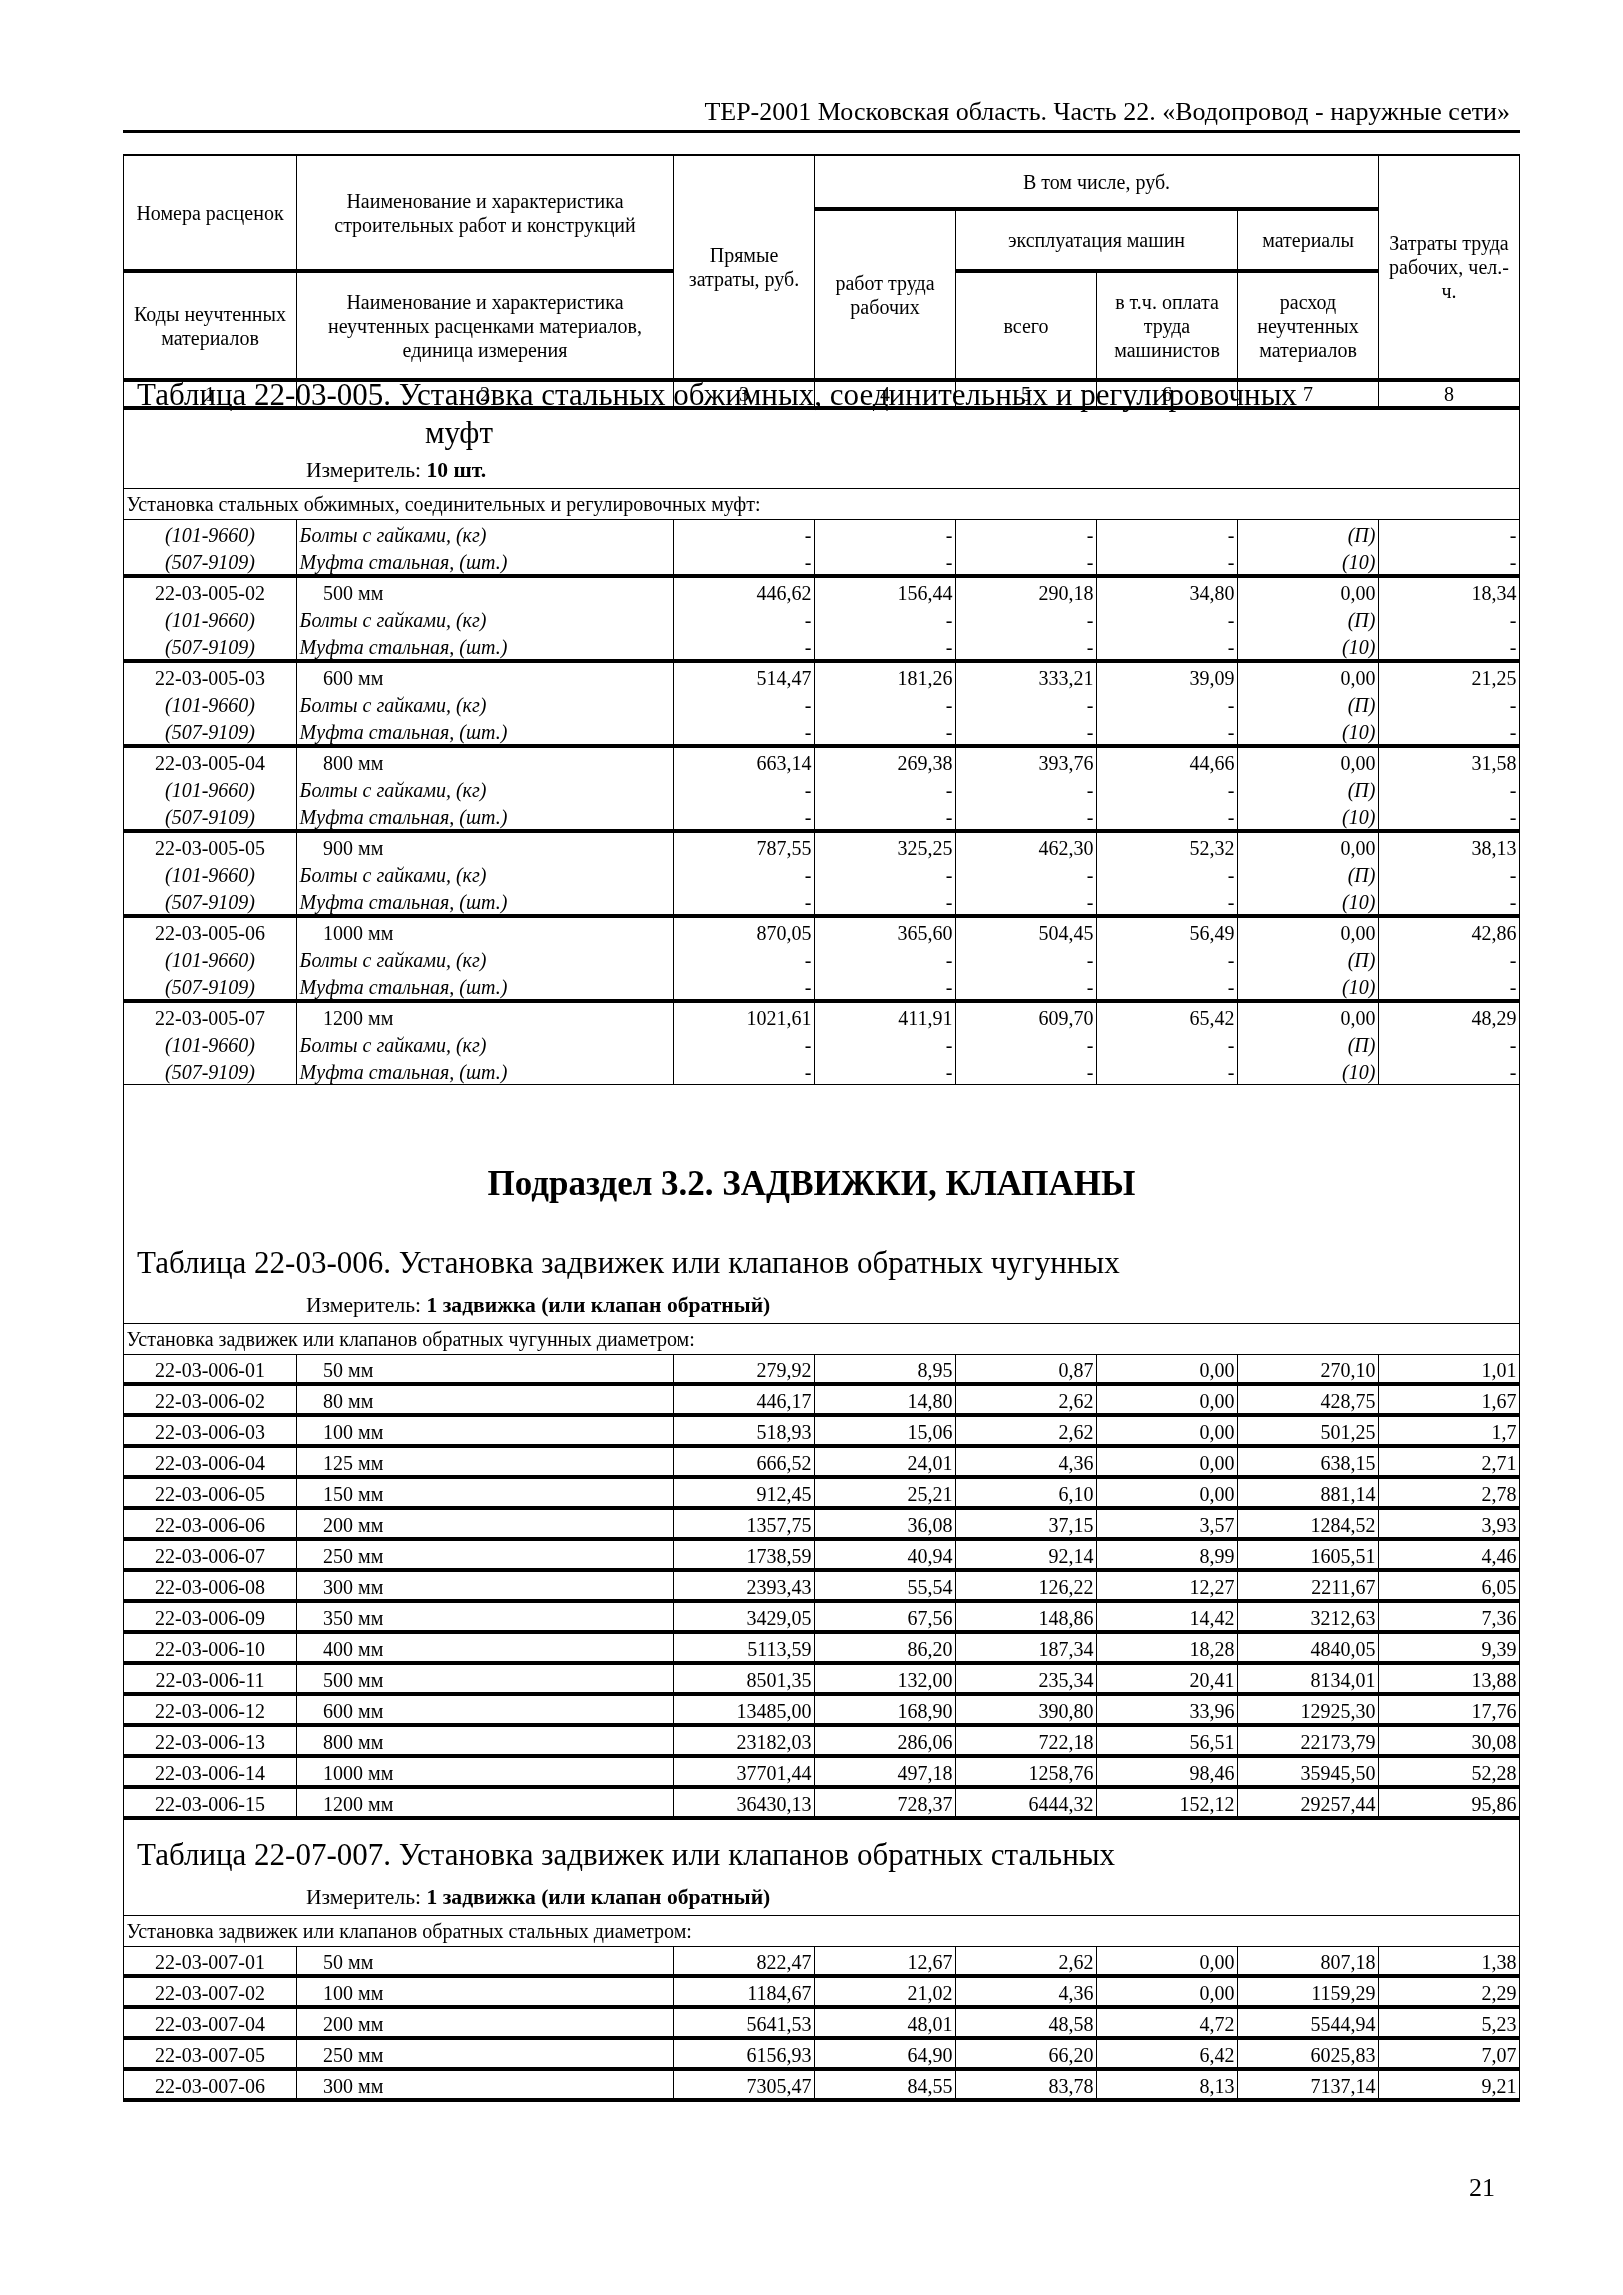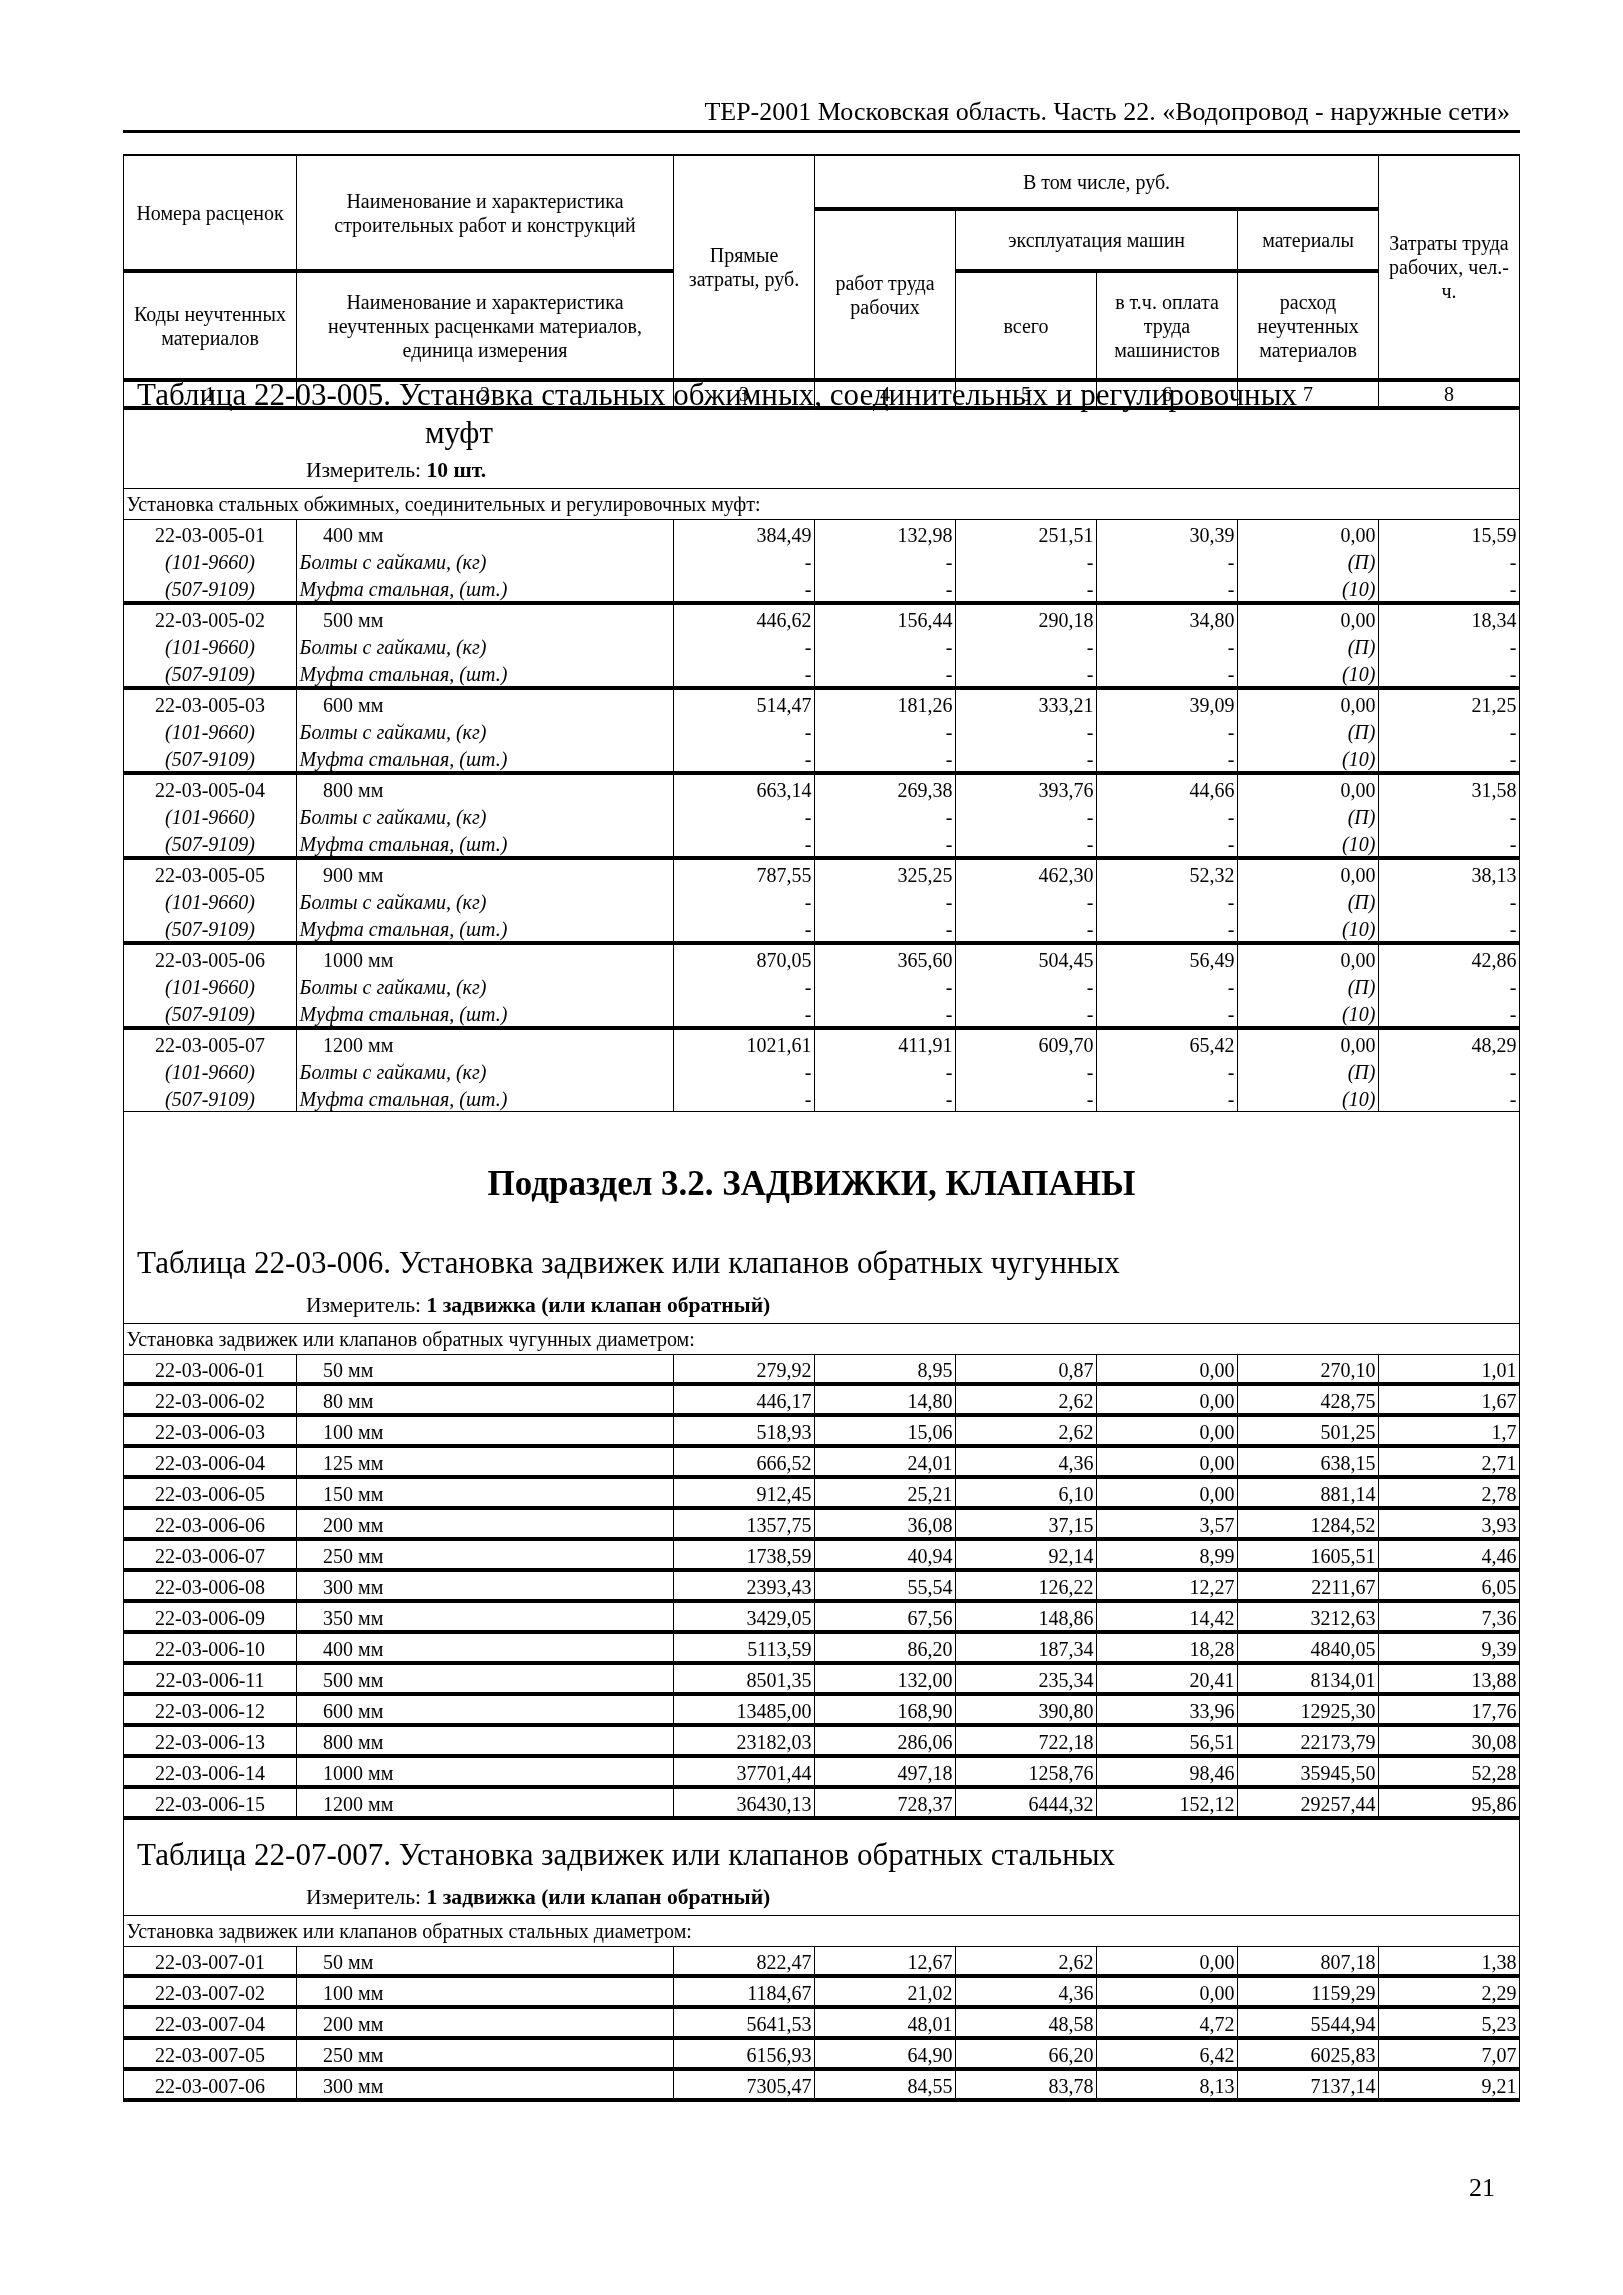--- a/index.html
+++ b/index.html
@@ -110,30 +110,20 @@
       <col class="c6">
       <col class="c7">
       <col class="c8">
     </colgroup>
   <tbody>
       <tr class="grouphdr">
         <td colspan="8">Установка стальных обжимных, соединительных и регулировочных муфт:</td>
       </tr>
   </tbody>
     <tbody id="t005-body">
-      <tr>
-        <td class="code" style="border-bottom:none;">22-03-005-01</td>
-        <td class="name" style="border-bottom:none;">400 мм</td>
-        <td class="num" style="border-bottom:none;">384,49</td>
-        <td class="num" style="border-bottom:none;">132,98</td>
-        <td class="num" style="border-bottom:none;">251,51</td>
-        <td class="num" style="border-bottom:none;">30,39</td>
-        <td class="num" style="border-bottom:none;">0,00</td>
-        <td class="num" style="border-bottom:none;">15,59</td>
-      </tr>
       <tr class="inner">
         <td class="code it" style="">(101-9660)</td>
         <td class="name it" style="">Болты с гайками, (кг)</td>
         <td class="num" style="">-</td>
         <td class="num" style="">-</td>
         <td class="num" style="">-</td>
         <td class="num" style="">-</td>
         <td class="num it" style="">(П)</td>
         <td class="num" style="">-</td>
       </tr>

